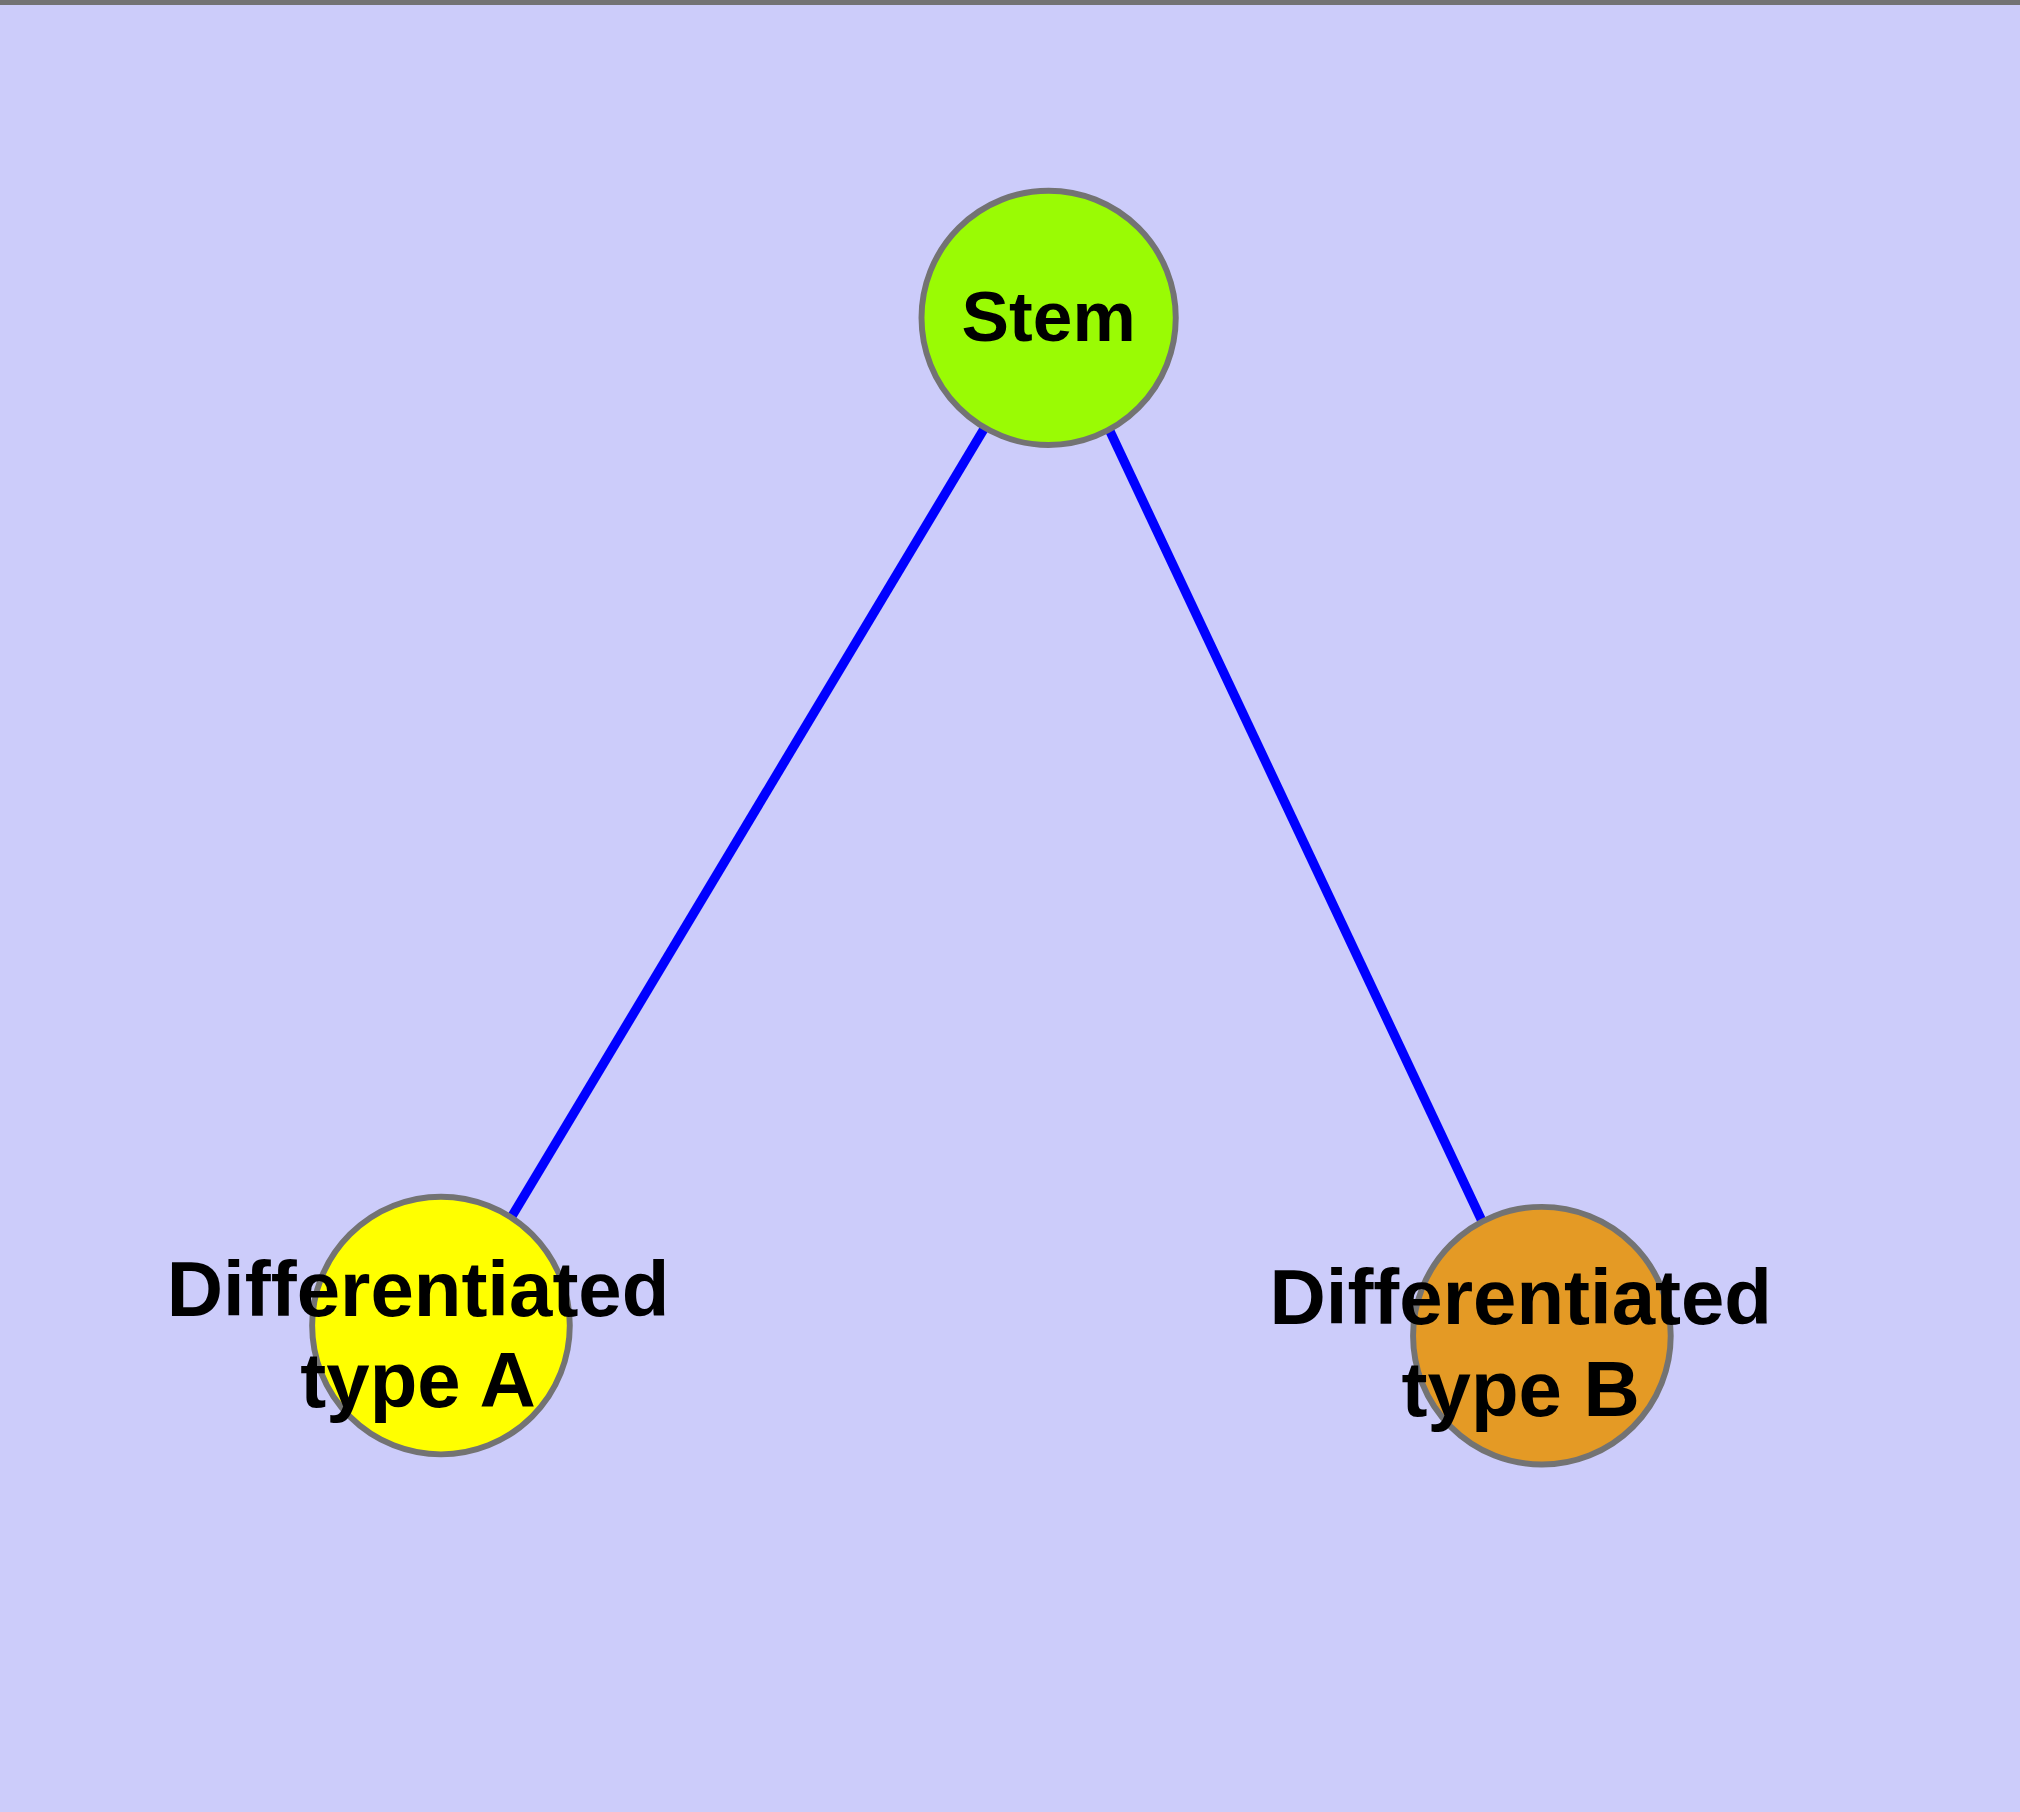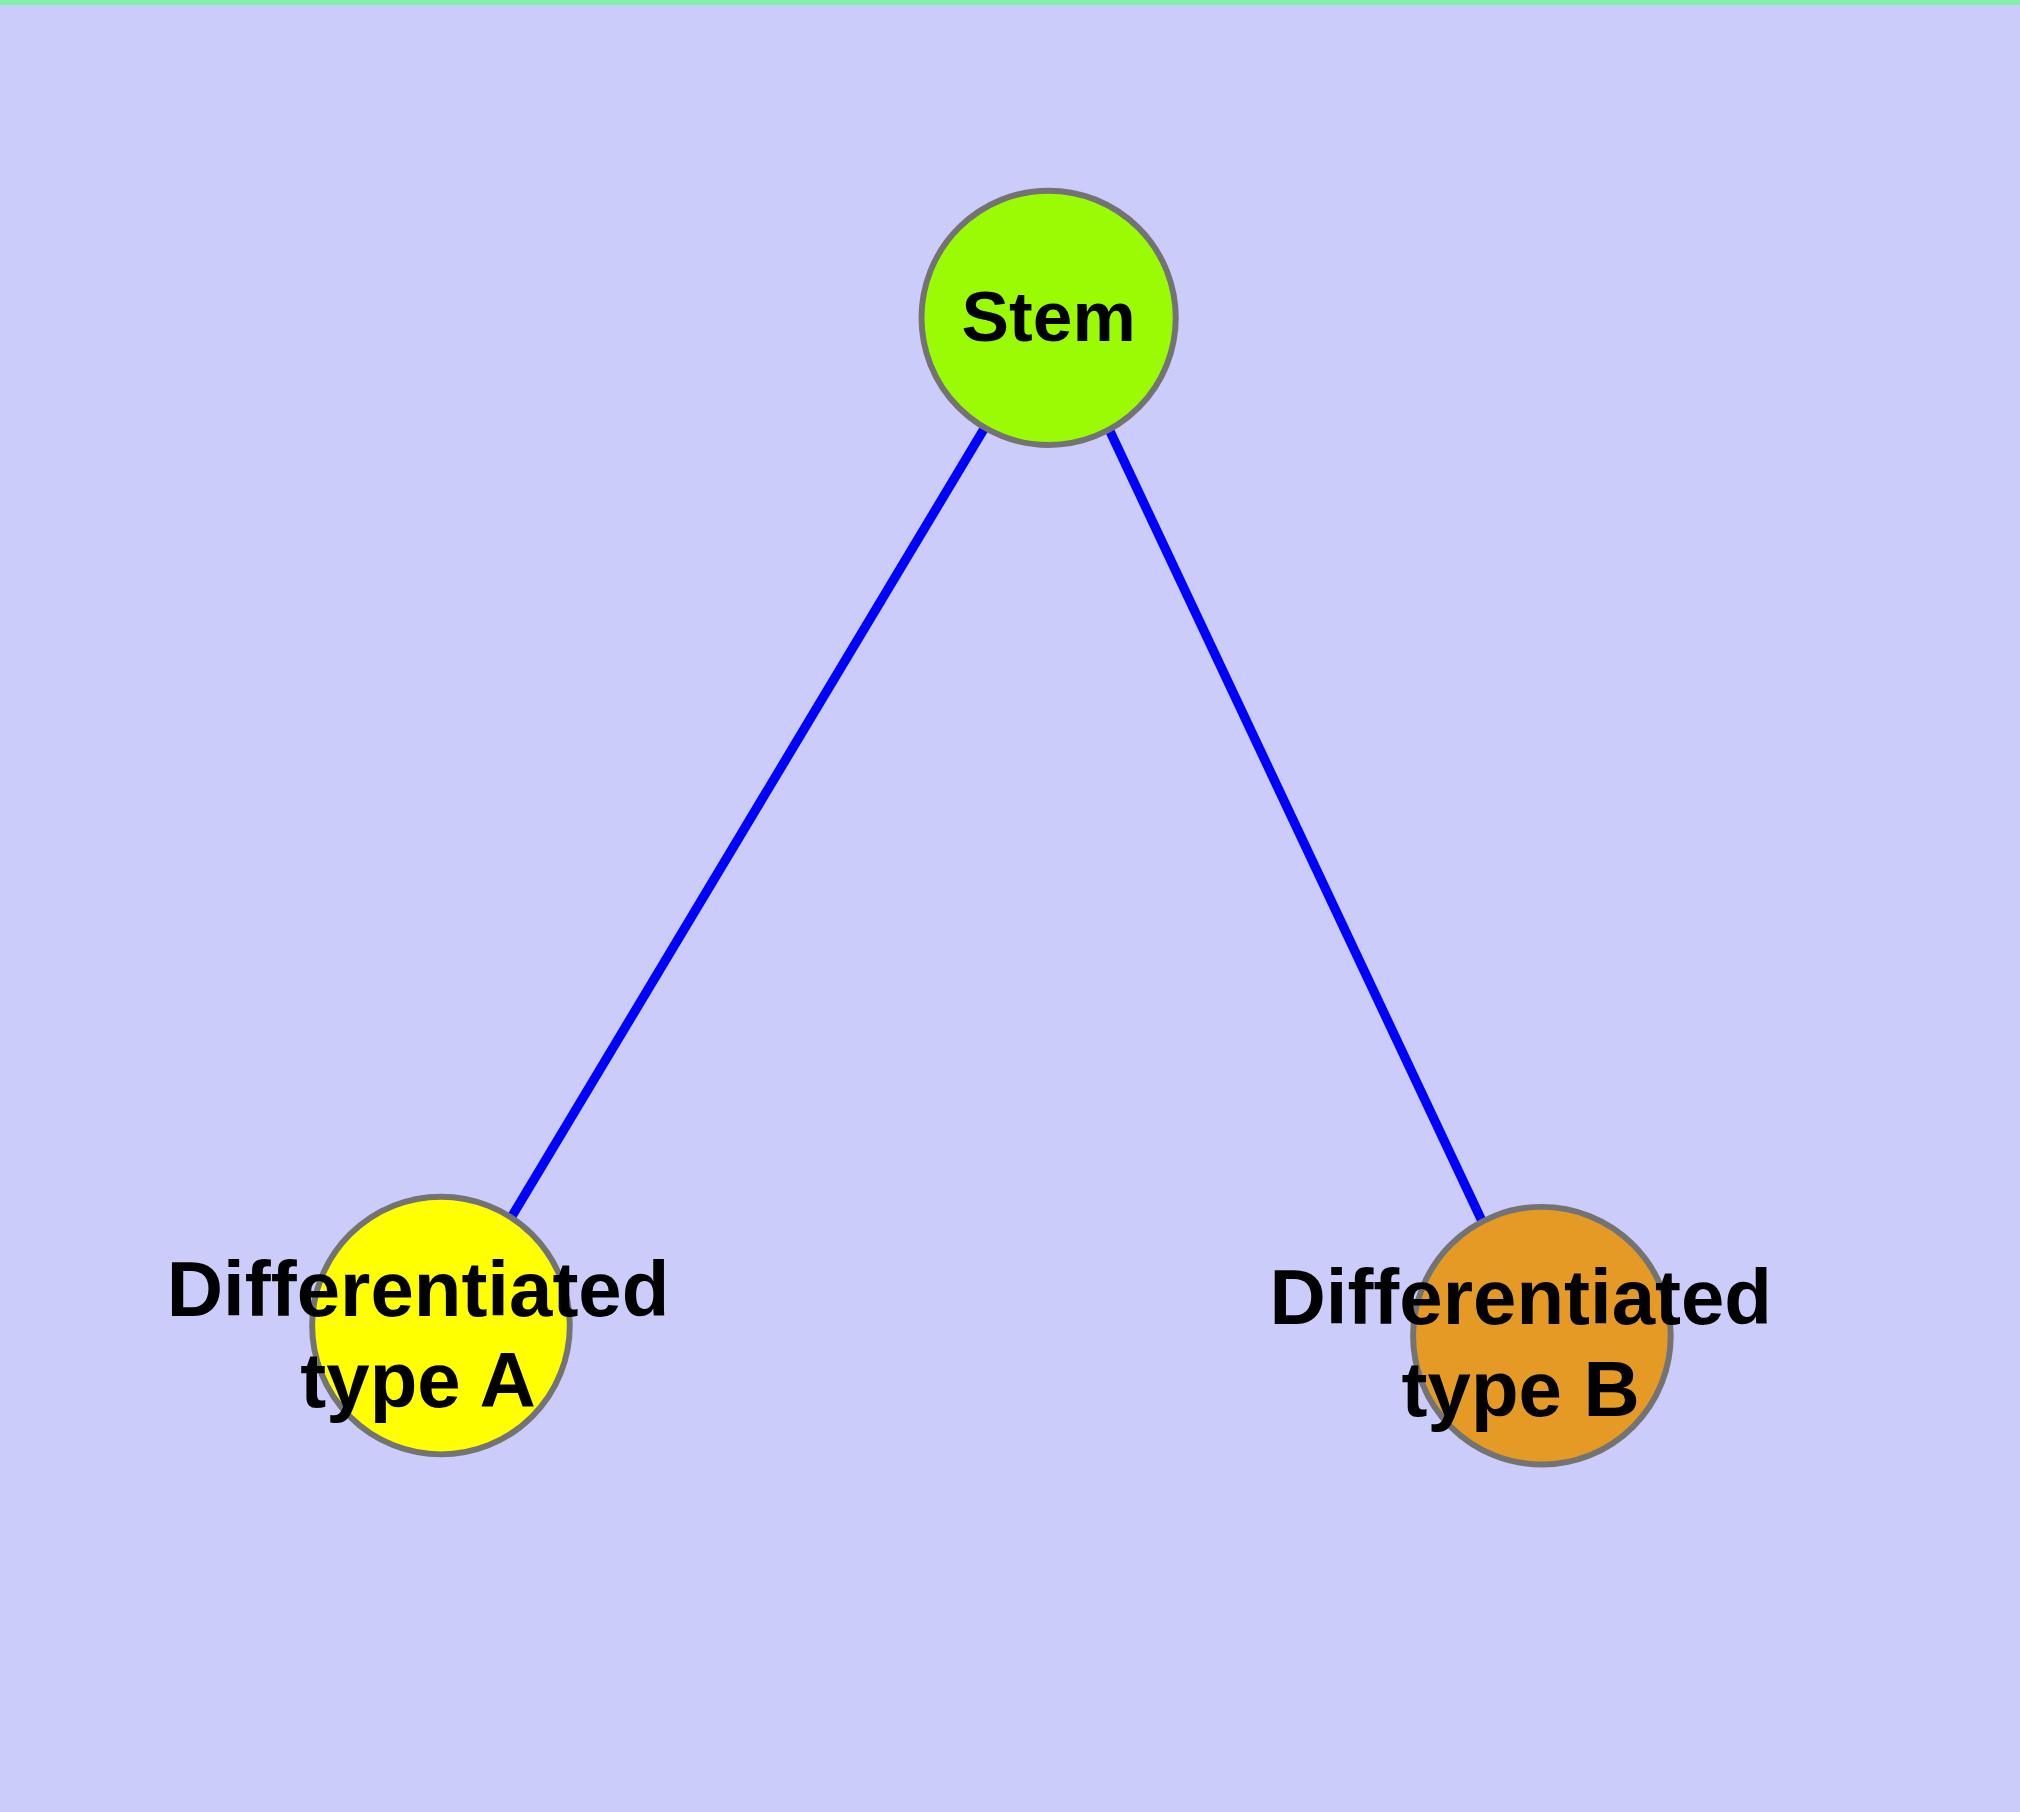--- a/index.html
+++ b/index.html
@@ -8,21 +8,21 @@
     padding: 0;
     background: #ffffff;
   }
   body {
     font-family: "Liberation Sans", sans-serif;
   }
   #stage {
     position: relative;
     width: 2021px;
     height: 1812px;
-    background: #86efac;
+    background: #737373;
     overflow: hidden;
   }
   #canvas-bg {
     position: absolute;
     left: 0;
     top: 5.1px;
     width: 2021px;
     height: 1807px;
     background: #ccccfa;
   }

